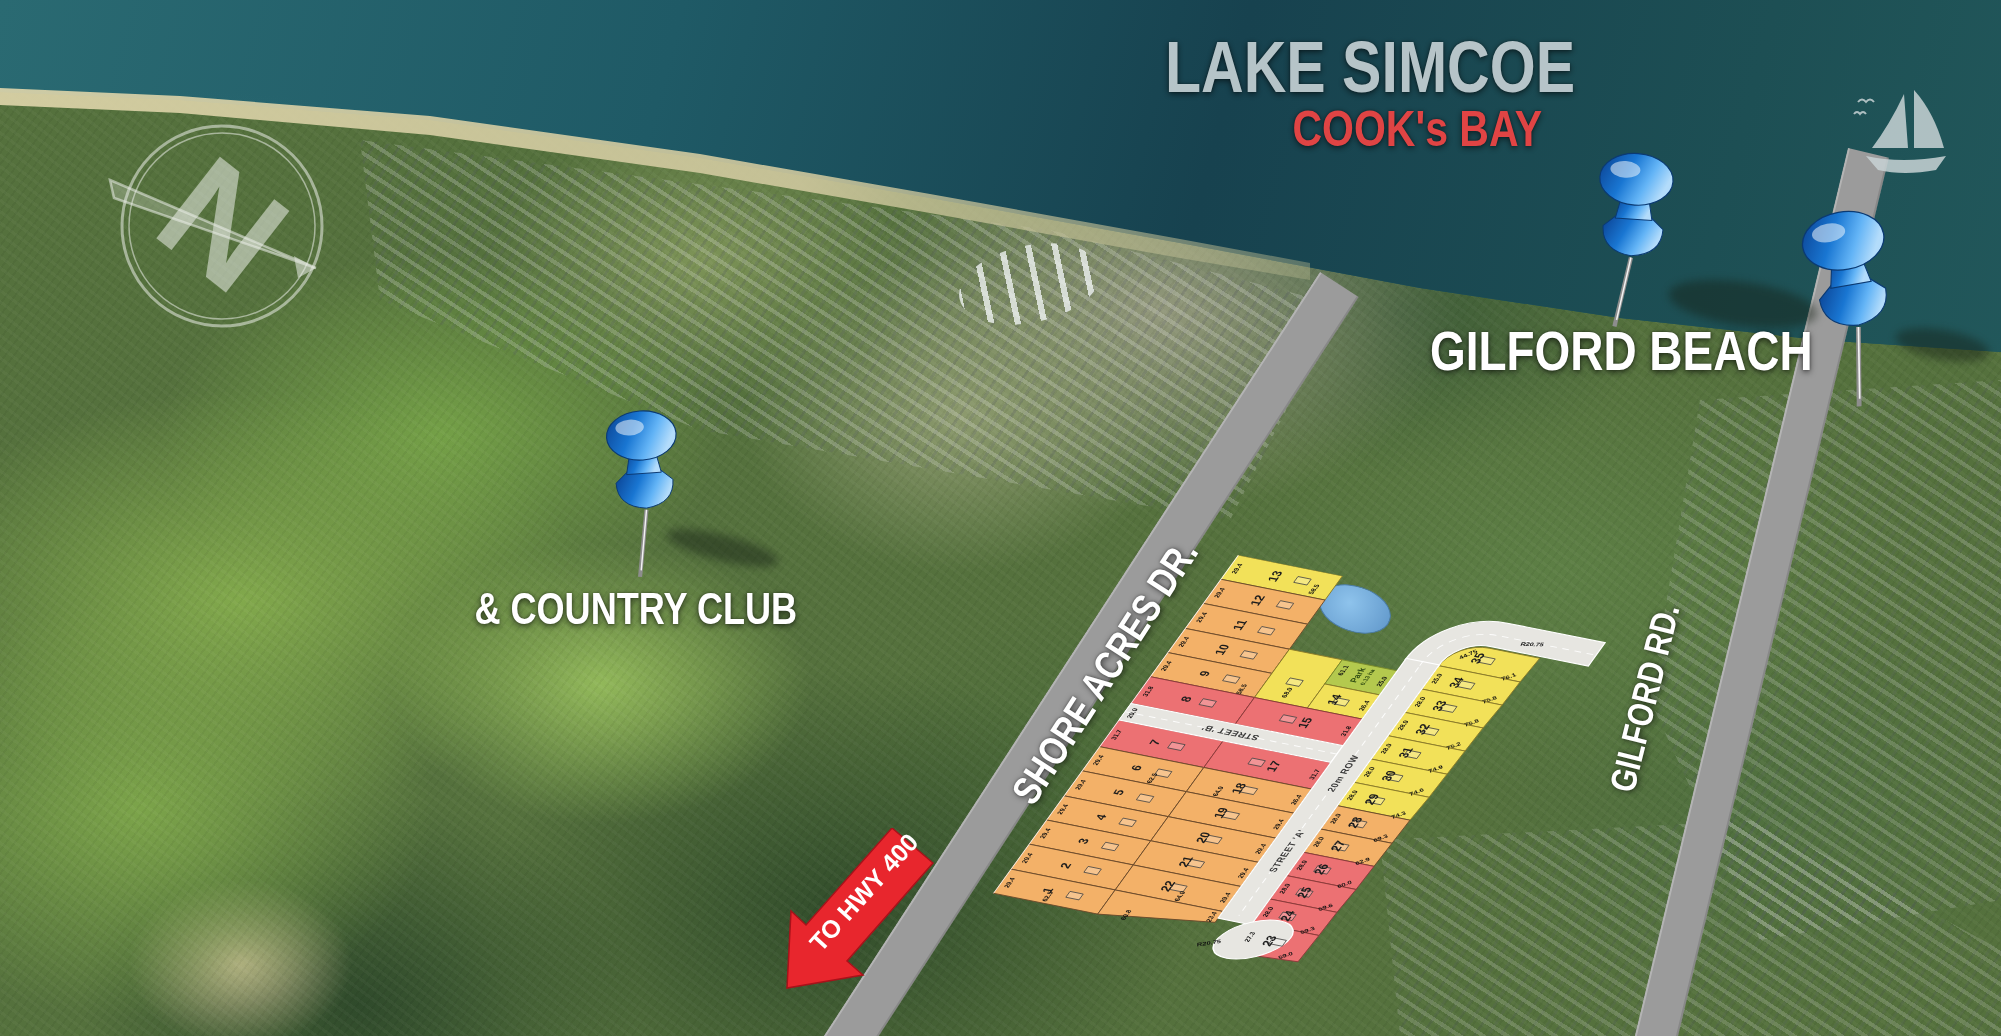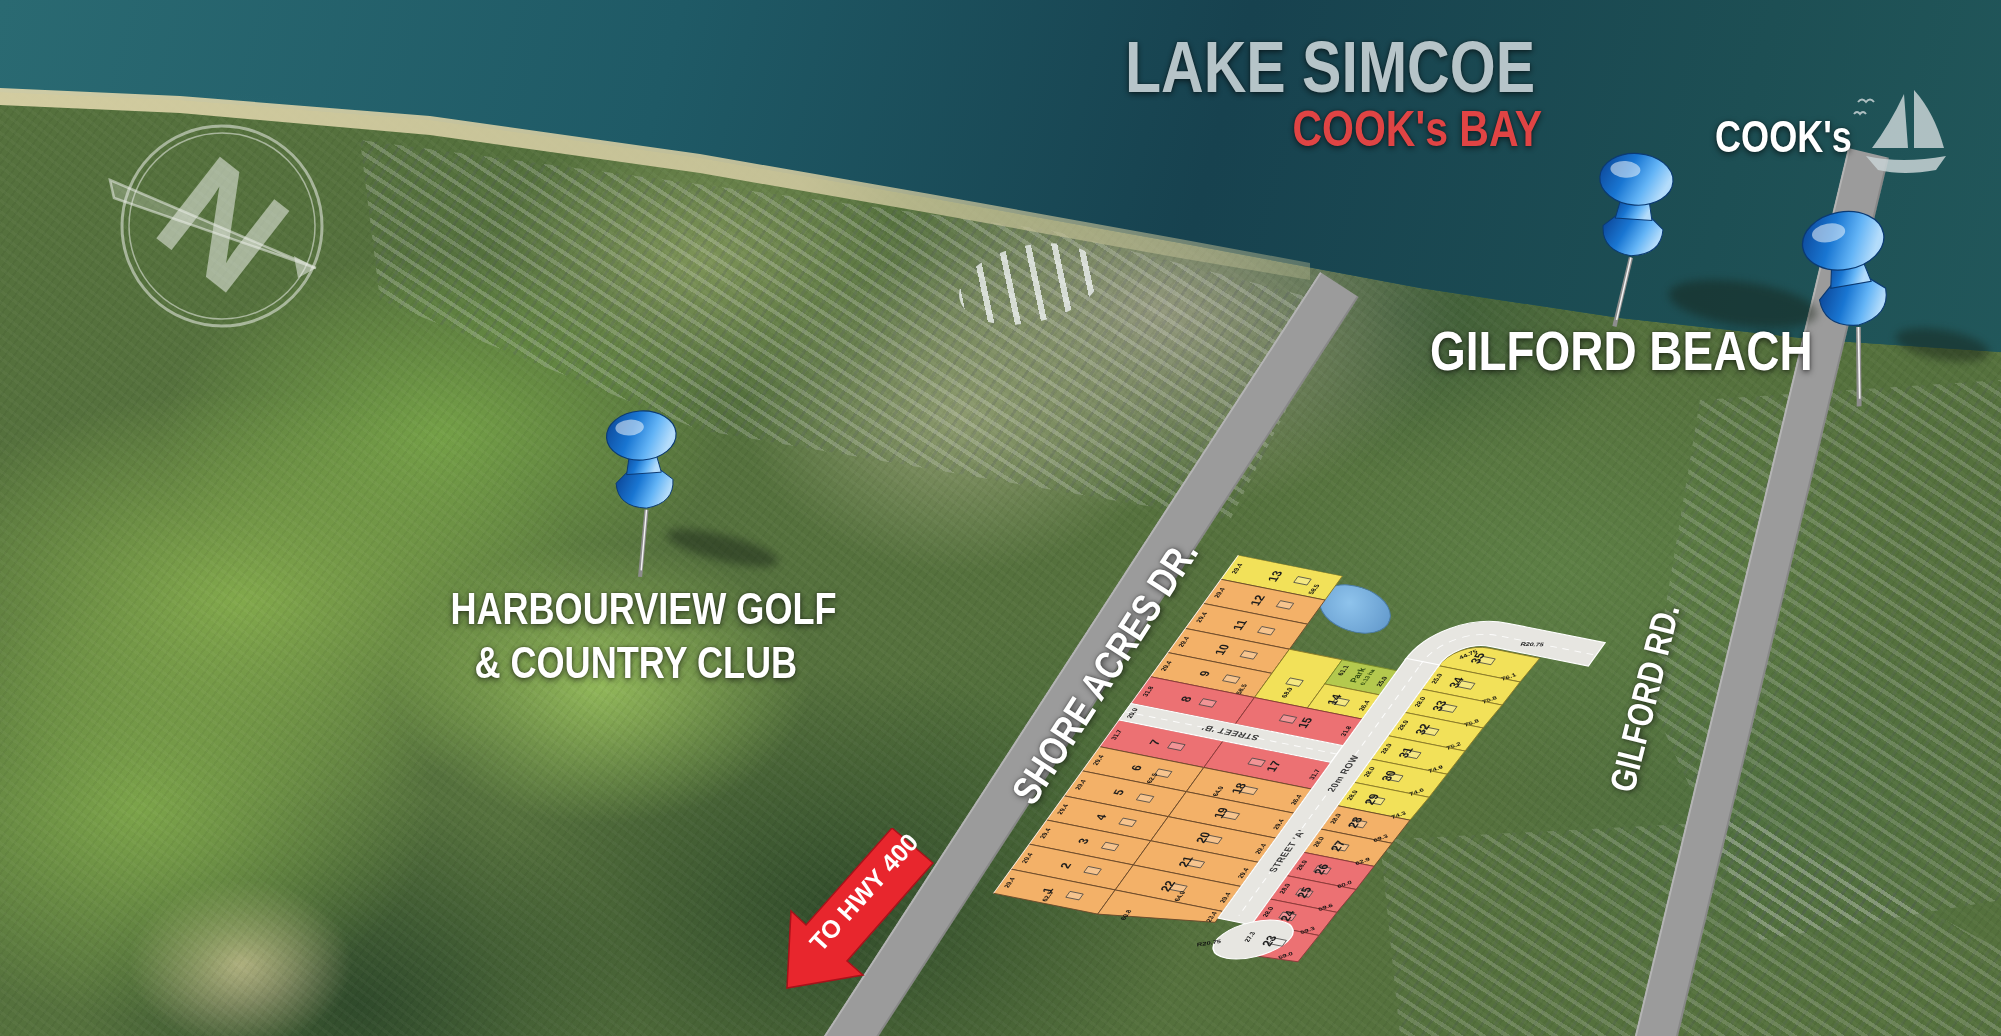--- a/index.html
+++ b/index.html
@@ -72,21 +72,21 @@
   .num{font:bold 11px "Liberation Sans",sans-serif;fill:#1c1c1c;}
   .dim{font:bold 6px "Liberation Sans",sans-serif;fill:#111;}
   .slabel{font:bold 8.5px "Liberation Sans",sans-serif;fill:#3a3a3a;letter-spacing:.5px;}
   .plabel{font:bold 8px "Liberation Sans",sans-serif;fill:#2e4a12;}
   .plabel2{font:bold 5.5px "Liberation Sans",sans-serif;fill:#2e4a12;}
 
   
   .maplabel{position:absolute;color:#fff;font-weight:bold;white-space:nowrap;
     text-shadow:0 2px 7px rgba(0,0,0,.6),0 0 3px rgba(0,0,0,.35);}
   .cond{display:inline-block;transform:scaleX(.82);transform-origin:center;}
-  #lbl-lake{left:1080px;top:26px;width:540px;text-align:left;font-size:72px;color:#c2ced2;opacity:.93;}
+  #lbl-lake{left:1080px;top:26px;width:540px;text-align:right;font-size:72px;color:#c2ced2;opacity:.93;}
   #lbl-bay{left:1190px;top:100px;width:380px;text-align:right;font-size:50px;color:#ef4444;opacity:.93;}
   #lbl-marina1{left:1700px;top:112px;font-size:44px;}
   #lbl-marina2{left:1640px;top:168px;font-size:44px;}
   #lbl-gilford-beach{left:1388px;top:318px;font-size:56px;}
   #lbl-harbourview{left:408px;top:582px;width:455px;text-align:center;font-size:44px;line-height:1.22;}
   #lbl-shoreacres{left:1105px;top:672px;transform:translate(-50%,-50%) rotate(-57deg);font-size:40px;}
   #lbl-gilfordrd{left:1645px;top:698px;transform:translate(-50%,-50%) rotate(-76deg);font-size:36px;}
 
   
   .pin{position:absolute;}
@@ -363,22 +363,20 @@
       <path d="M14,70 Q50,78 94,70 L84,84 Q52,90 26,84 Z"></path>
     </g>
     <g stroke="#c8d3d5" stroke-width="2" fill="none">
       <path d="M6,16 q4,-5 8,0 q4,-5 8,0"></path>
       <path d="M2,28 q3,-4 6,0 q3,-4 6,0"></path>
     </g>
   </svg>
 
   <div class="maplabel" id="lbl-lake"><span class="cond">LAKE SIMCOE</span></div>
   <div class="maplabel" id="lbl-bay"><span class="cond">COOK's BAY</span></div>
-  <div class="maplabel" id="lbl-marina1"><span class="cond">COOK's</span></div>
   <div class="maplabel" id="lbl-gilford-beach"><span class="cond">GILFORD BEACH</span></div>
   <div class="maplabel" id="lbl-harbourview">
-    <div><span class="cond">HARBOURVIEW GOLF</span></div>
     <div><span class="cond">&amp; COUNTRY CLUB</span></div>
   </div>
   <div class="maplabel" id="lbl-shoreacres"><span class="cond">SHORE ACRES DR.</span></div>
   <div class="maplabel" id="lbl-gilfordrd"><span class="cond">GILFORD RD.</span></div>
 
 </div>
 
 </body></html>

